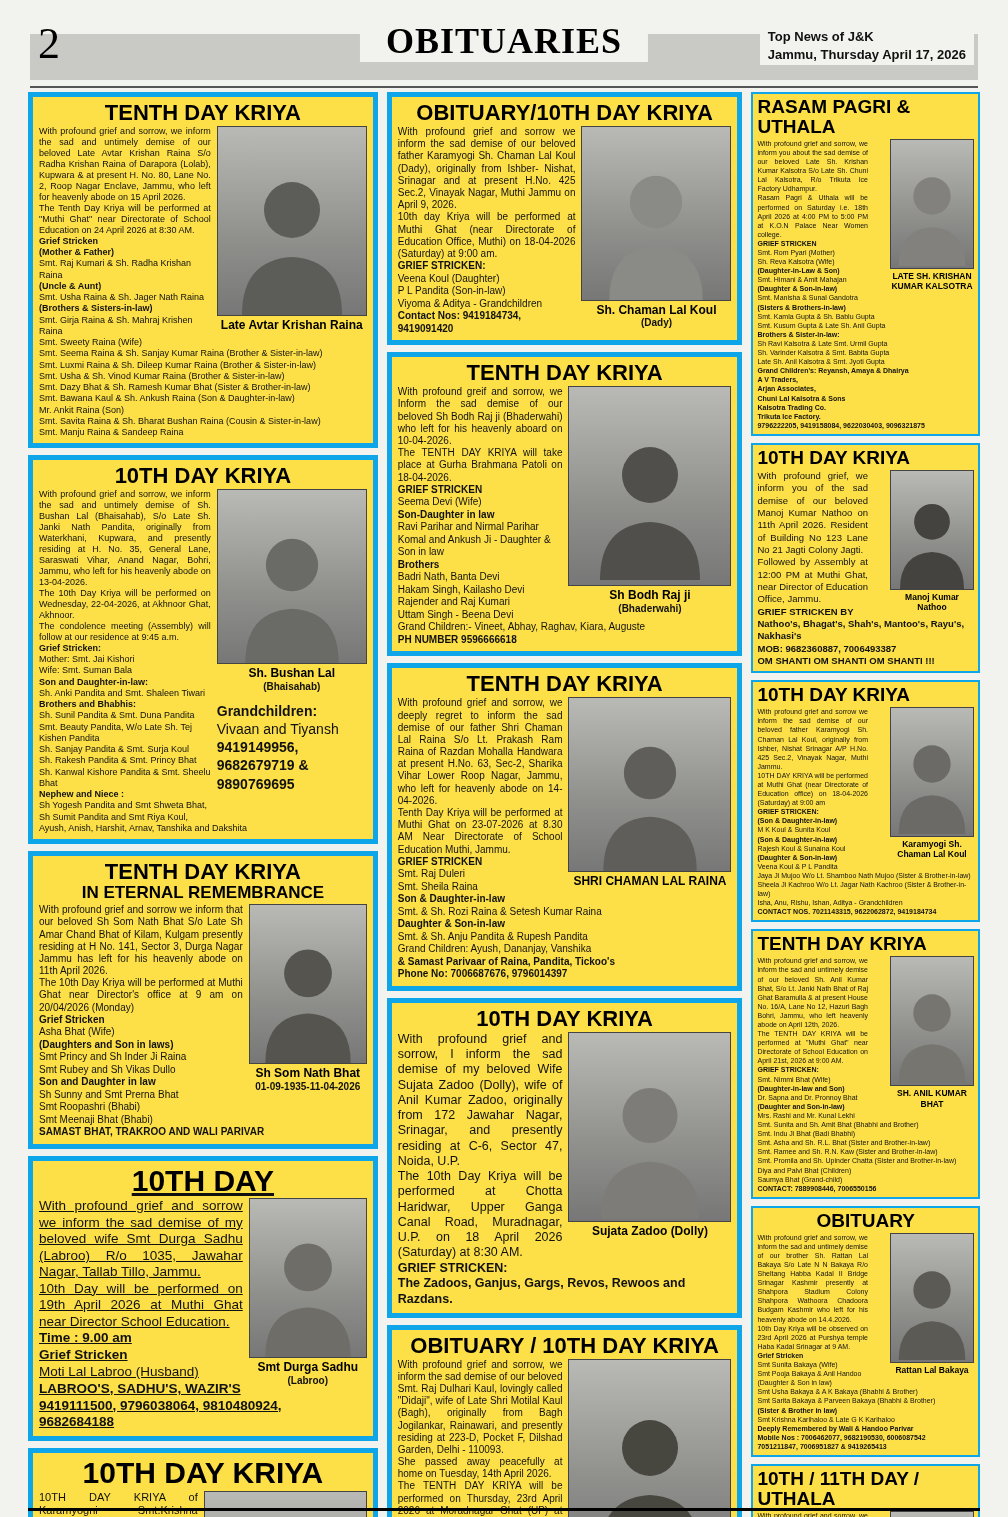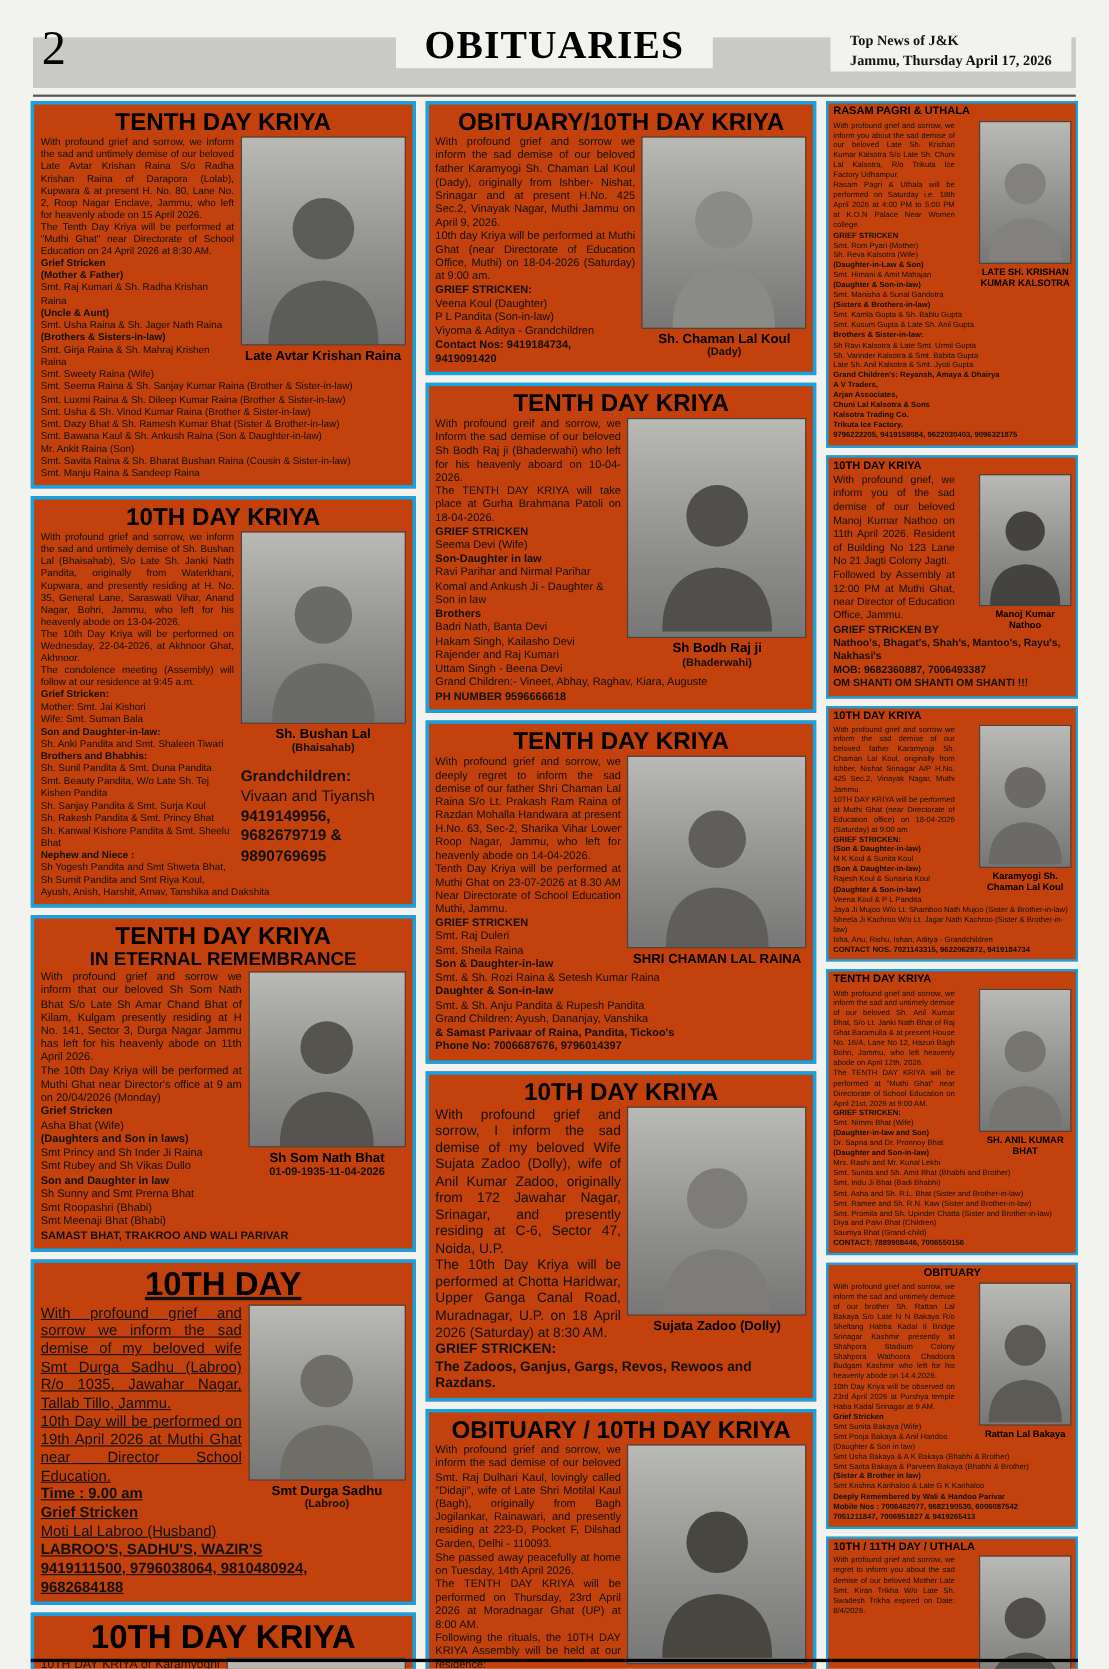--- a/index.html
+++ b/index.html
@@ -14,47 +14,47 @@
   .page-num {
     position:absolute; left:8px; top:-16px; font-family:"Liberation Serif", serif;
     font-size:44px; font-weight:400; color:#000;
   }
   .mast-title {
     position:absolute; left:50%; top:-14px; transform:translateX(-50%);
     background:#f2f2ee; padding:0 26px; font-family:"Liberation Serif", serif;
     font-weight:bold; font-size:36px; letter-spacing:1px; color:#000;
   }
   .mast-right {
-    position:absolute; right:4px; top:-8px; text-align:left; background:#f2f2ee; padding:2px 18px;
-    font-family:Liberation Serif, serif; font-weight:bold; font-size:13px; line-height:1.35;
+    position:absolute; right:4px; top:-8px; text-align:left; background:#f2f2ee; padding:2px 8px;
+    font-family:Liberation Sans, sans-serif; font-weight:bold; font-size:13px; line-height:1.35;
   }
   .mast-rule { margin:6px 0 0 0; border-top:2px solid #555; }
   
   .cols { display:flex; gap:9px; padding:4px 28px 0 28px; align-items:flex-start; }
   .col { display:flex; flex-direction:column; gap:7px; }
   .col1 { width:352px; } .col2 { width:358px; } .col3 { width:230px; }
-  .notice { border:3px solid #0ea5e9; background:#c2410c; padding:4px 6px 5px 6px; overflow:hidden; }
+  .notice { border:5px solid #0ea5e9; background:#fde047; padding:4px 6px 5px 6px; overflow:hidden; }
   .col3 .notice { border-width:2px; padding:3px 4px 4px 4px; }
   .title { text-align:center; font-weight:bold; color:#000; line-height:1.05; margin-bottom:2px; }
   .col1 .title, .col2 .title { font-size:22px; }
-  .col3 .title { font-size:10px; text-align:left; }
+  .col3 .title { font-size:19px; text-align:left; }
   .col3 .title.ctr { text-align:center; }
   .title.huge { font-size:30px; }
   .title.line2 { font-size:17px; margin-top:-1px; }
   .paras .tl { text-align:justify; line-height:1.22; }
   .lines .tl { text-align:left; line-height:1.25; }
   .tl.b { font-weight:bold; }
   .tl.c { text-align:left; }
   .fz9 { font-size:9px; } .fz10 { font-size:10px; } .fz11 { font-size:11px; }
   .fz13 { font-size:13.5px;text-decoration:underline; } .fz12 { font-size:12.5px; }
   .col3 .paras .tl, .col3 .lines .tl { font-size:7px; line-height:1.3; }
   .col3 .fzbig .tl { font-size:9.5px; }
   
   .pw { float:right; margin:0 0 2px 6px; text-align:center; }
-  .pw150 { width:150px; } .pw160 { width:163px; } .pw140 { width:143px; } .pw105 { width:100px;padding-left:16px; }
+  .pw150 { width:150px; } .pw160 { width:163px; } .pw140 { width:118px; } .pw105 { width:100px;padding-left:16px; }
   .photo {
     border:1px solid #444; background:linear-gradient(180deg,#b9b9b6 0%,#8f8f8c 60%,#777 100%);
     position:relative; width:100%; overflow:hidden;
   }
   .ph190 { height:190px; } .ph175 { height:175px; } .ph160 { height:160px; }
   .ph200 { height:200px; } .ph120 { height:120px; } .ph130 { height:130px; }
   .photo svg { position:absolute; bottom:0; left:50%; transform:translateX(-50%); }
   .caption { font-weight:bold; font-size:12px; line-height:1.2; margin-top:2px; color:#000; }
   .col3 .caption { font-size:8.5px; }
   .caption2 { font-weight:bold; font-size:10px; }

